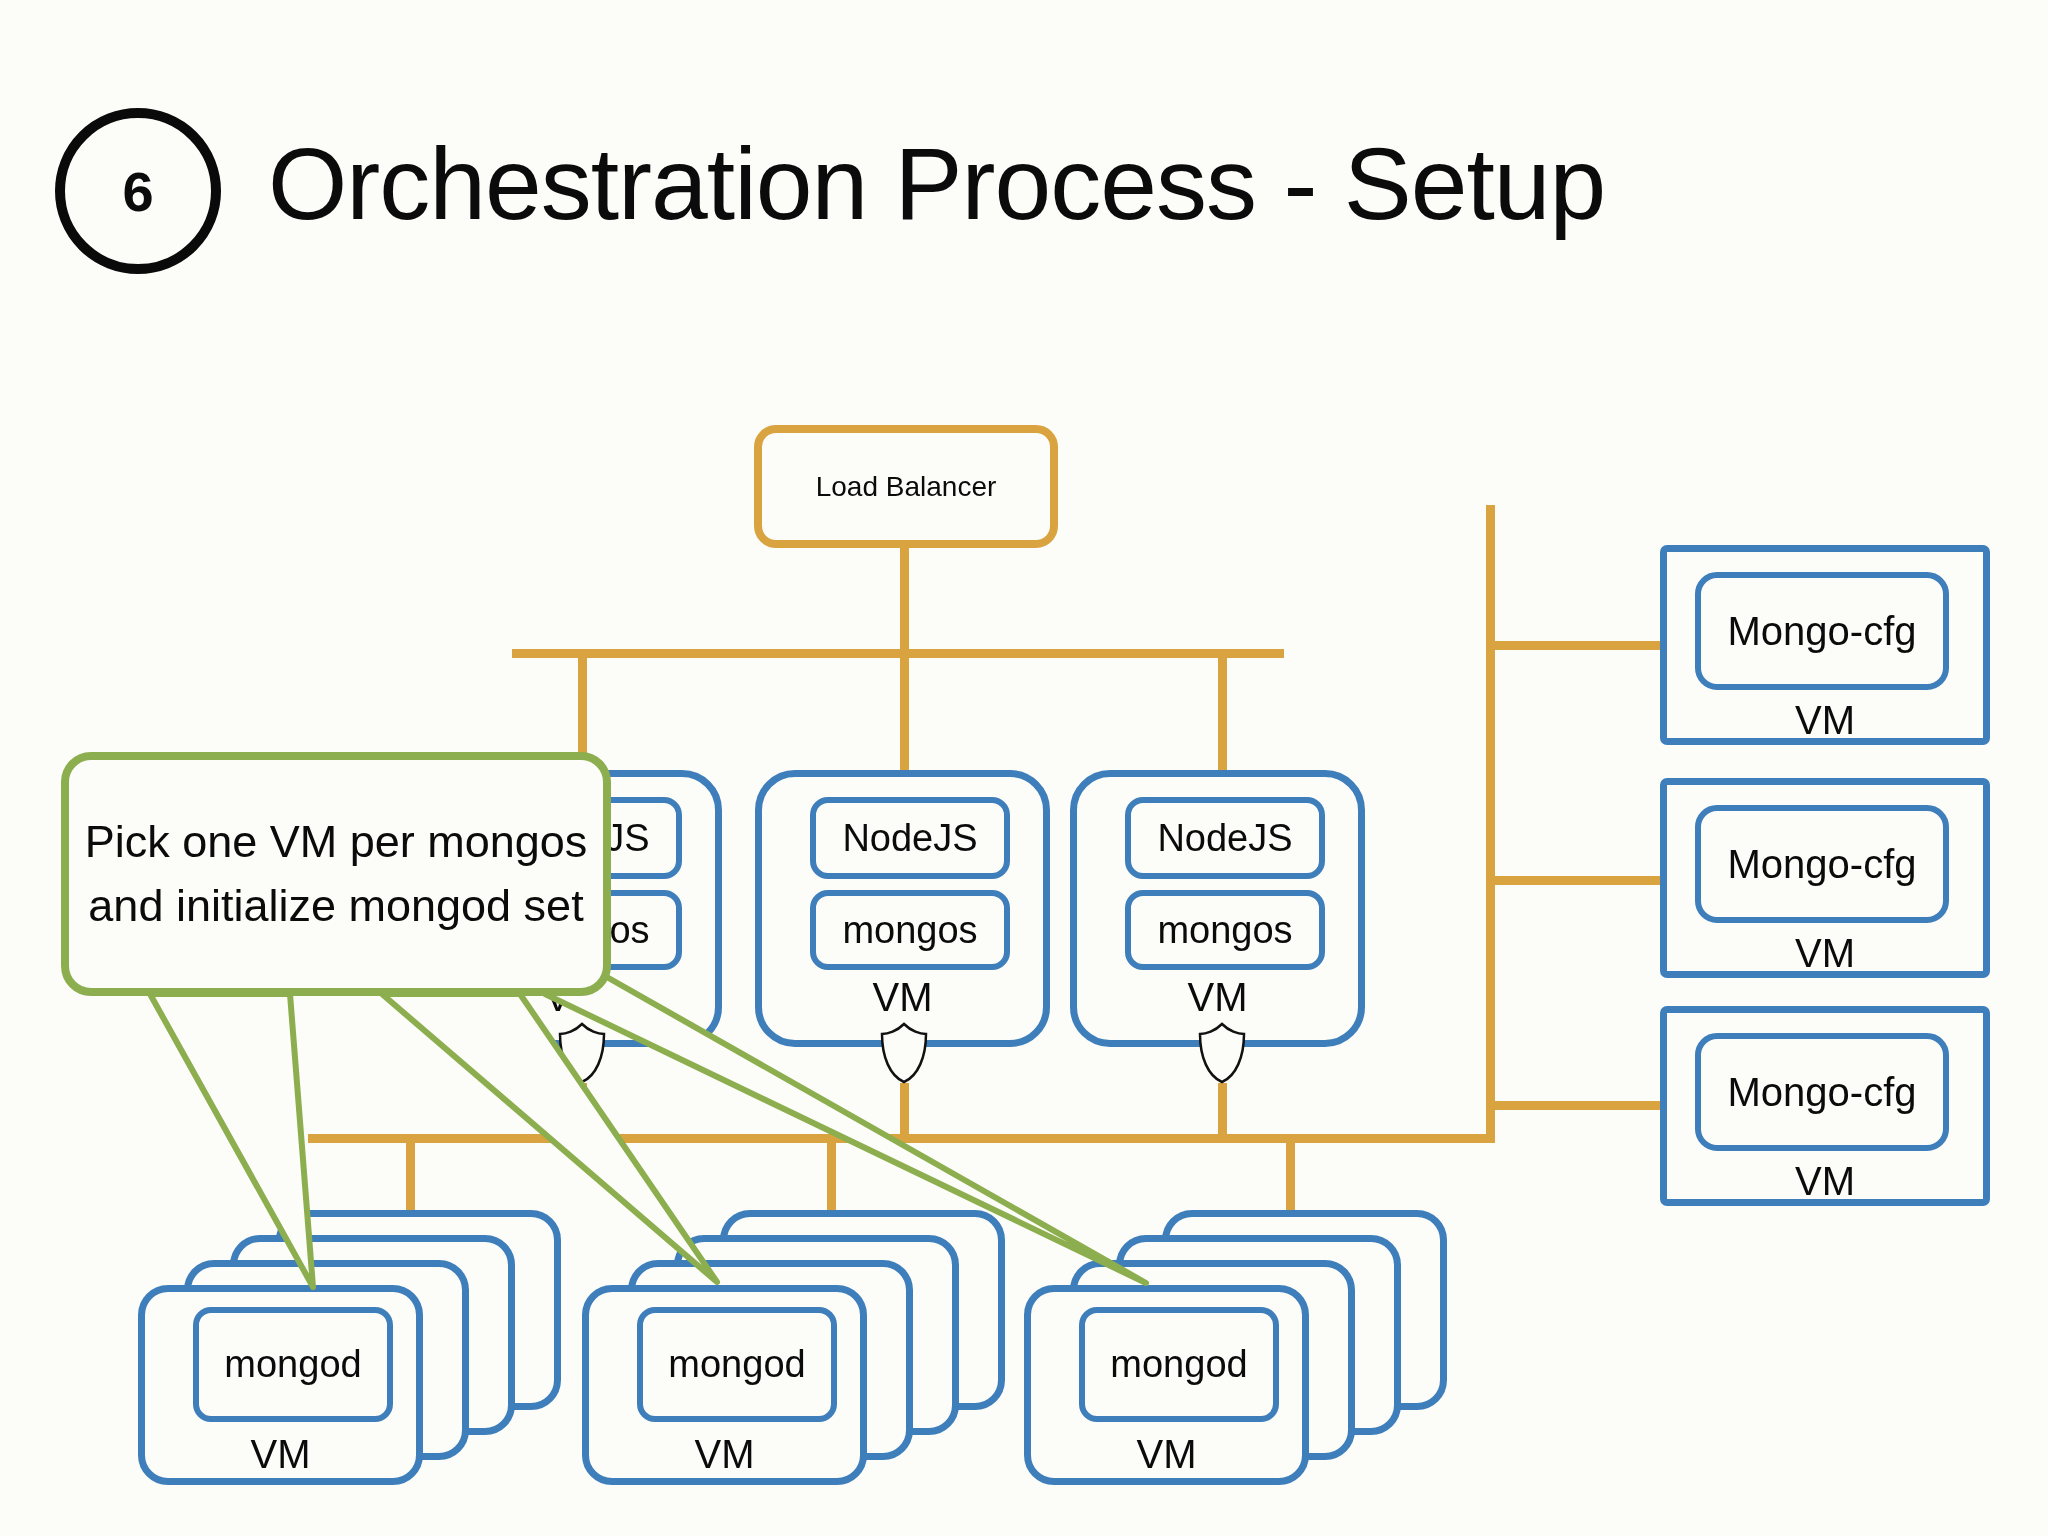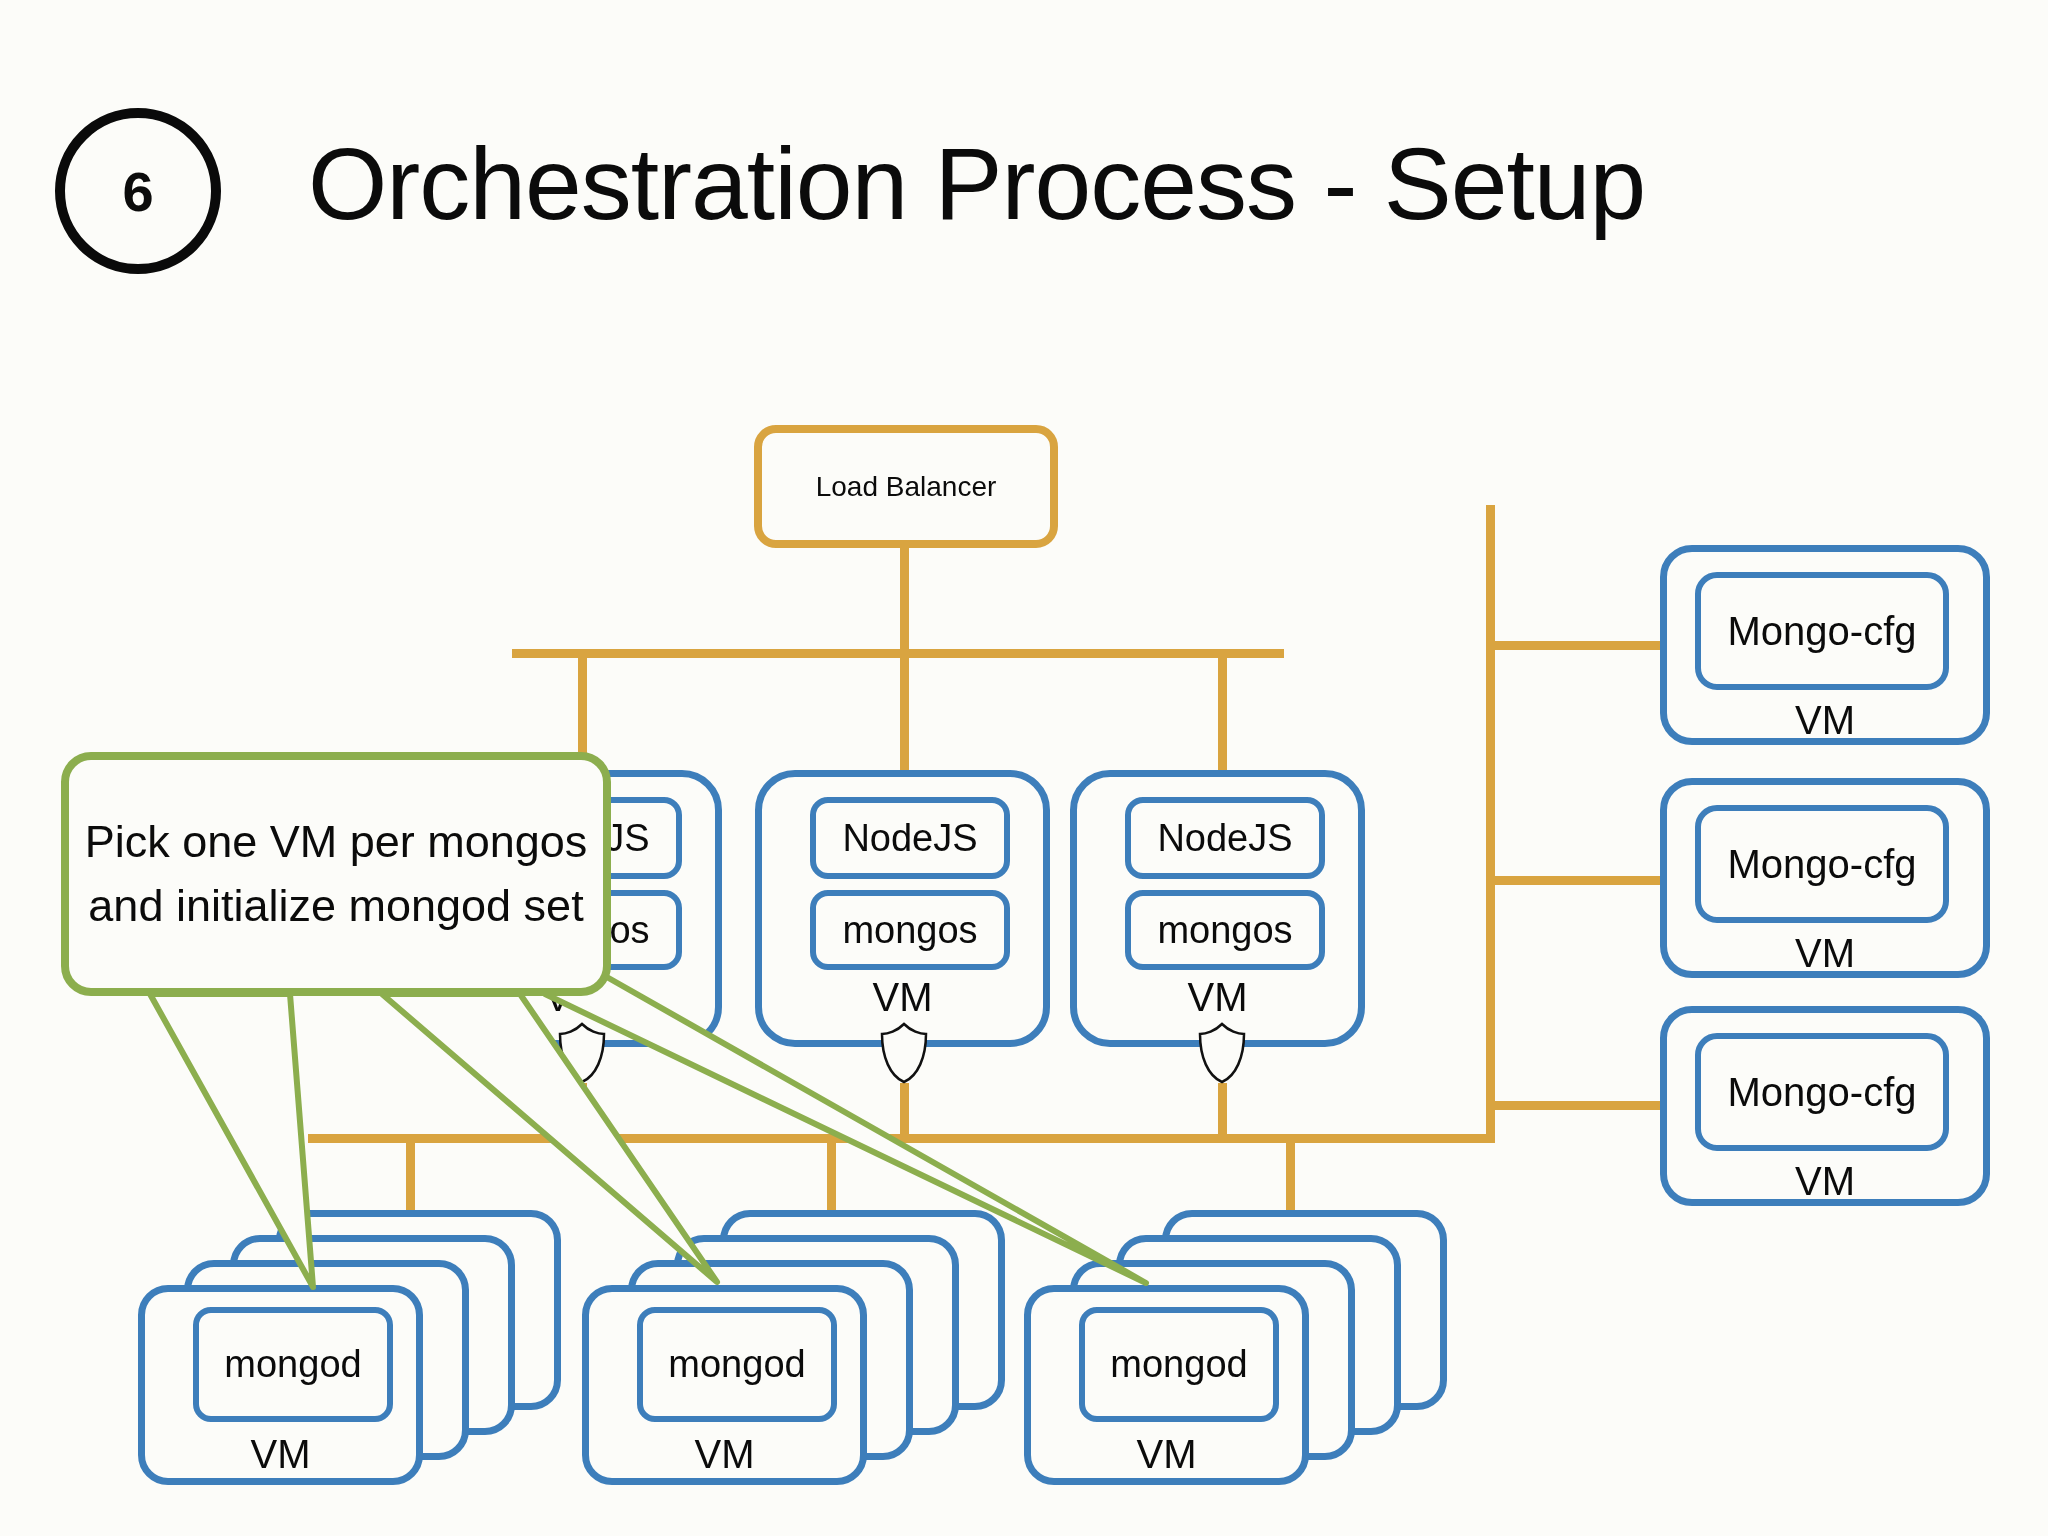--- a/index.html
+++ b/index.html
@@ -17,39 +17,39 @@
   .oline{position:absolute;background:var(--orange);}
   .vmbox{position:absolute;background:var(--bg);border:7px solid var(--blue);
     border-radius:40px;box-sizing:border-box;}
   .inner{position:absolute;background:var(--bg);border:6px solid var(--blue);
     border-radius:18px;box-sizing:border-box;display:flex;align-items:center;
     justify-content:center;font-size:38px;}
   .vmlabel{position:absolute;left:0;width:100%;text-align:center;font-size:40px;}
   .stackbox{position:absolute;width:285px;height:200px;background:var(--bg);
     border:7px solid var(--blue);border-radius:30px;box-sizing:border-box;}
   .cfgbox{position:absolute;left:1660px;width:330px;height:200px;background:var(--bg);
-    border:7px solid var(--blue);border-radius:32px;box-sizing:border-box;}
+    border:7px solid var(--blue);border-radius:7px;box-sizing:border-box;}
   .cfginner{position:absolute;left:28px;top:20px;width:254px;height:118px;
     background:var(--bg);border:6px solid var(--blue);border-radius:22px;
     box-sizing:border-box;display:flex;align-items:center;justify-content:center;
     font-size:40px;}
   #lb{position:absolute;left:754px;top:425px;width:304px;height:123px;
     background:var(--bg);border:8px solid var(--orange);border-radius:22px;
     box-sizing:border-box;display:flex;align-items:center;justify-content:center;
     font-size:28px;}
   #callout{position:absolute;left:61px;top:752px;width:550px;height:244px;
     background:var(--bg);border:8px solid var(--green);border-radius:30px;
     box-sizing:border-box;display:flex;flex-direction:column;align-items:center;
     justify-content:center;font-size:45px;line-height:1.42;}
   #title-badge{position:absolute;left:55px;top:108px;width:166px;height:166px;
     border:10px solid #0a0a0a;border-radius:50%;box-sizing:border-box;
     display:flex;align-items:center;justify-content:center;
     font-size:56px;font-weight:bold;}
   #page-title{position:absolute;left:268px;top:126px;font-size:102px;
-    letter-spacing:-1px;white-space:nowrap;margin-left:40px;}
+    letter-spacing:-1px;white-space:nowrap;}
   .shield{position:absolute;width:50px;height:66px;}
   svg#tails{position:absolute;left:0;top:0;}
 </style>
 </head>
 <body>
 
 <div id="canvas">
 
   <div class="oline" style="left:900px;top:544px;width:9px;height:110px;"></div>
   <div class="oline" style="left:512px;top:649px;width:772px;height:9px;"></div>

